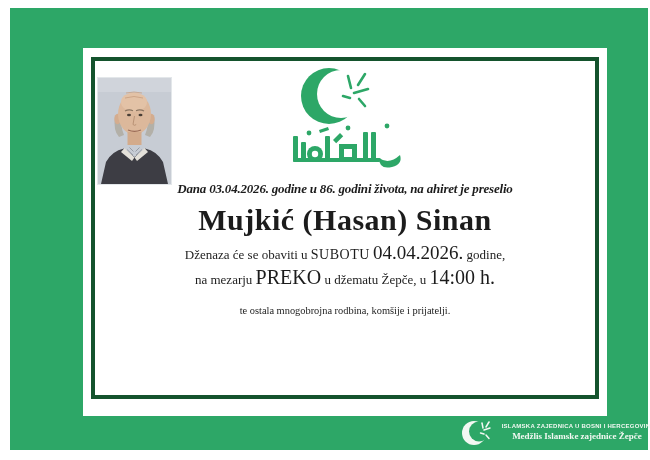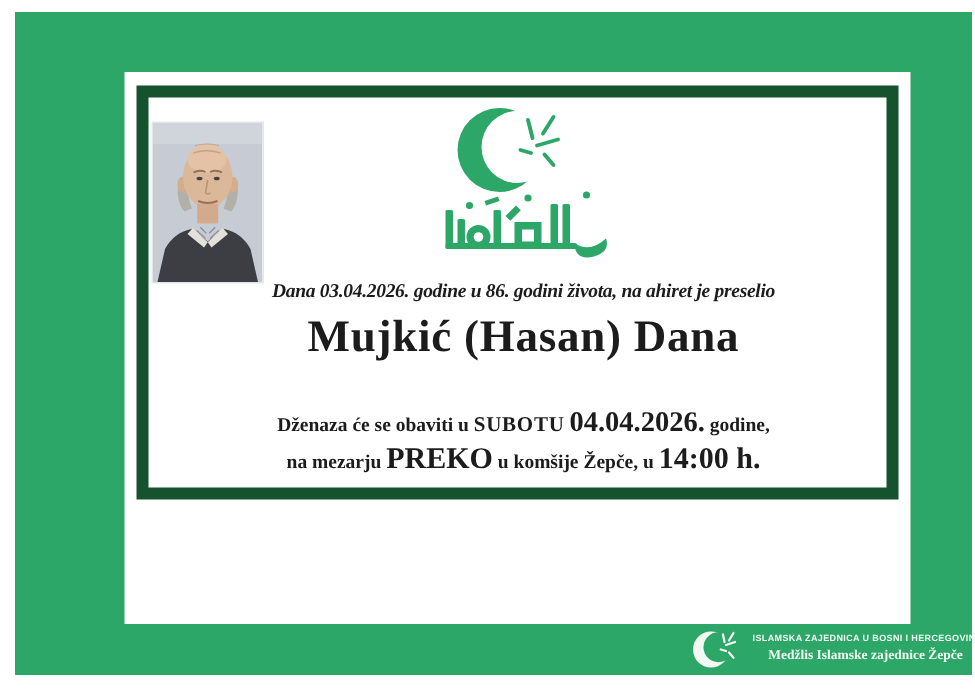--- a/index.html
+++ b/index.html
@@ -1,30 +1,30 @@
 <!DOCTYPE html>
 <html><head>
 <meta charset="utf-8">
 <style>
   html,body{margin:0;padding:0;background:#ffffff;}
   .page{position:relative;width:650px;height:460px;background:#fff;overflow:hidden;
         font-family:"Liberation Serif","DejaVu Serif",serif;color:#1c1c1c;}
   .frame{position:absolute;left:10px;top:8px;width:638px;height:442px;background:#2da767;}
   .inner-white{position:absolute;left:73px;top:40px;width:524px;height:368px;background:#ffffff;}
-  .rule-box{position:absolute;left:81px;top:49px;width:508px;height:276px;
-            border:8px solid #14532d;box-sizing:border-box;}
+  .rule-box{position:absolute;left:81px;top:49px;width:508px;height:342px;
+            border:4px solid #14532d;box-sizing:border-box;}
   .content{position:absolute;left:0;top:0;width:500px;height:334px;text-align:center;}
 
   .portrait{position:absolute;left:3px;top:17px;width:73px;height:106px;
             outline:1px solid #e3e7ea;}
   .emblem{margin-top:5px;}
 
   .intro-line{margin-top:7px;font-size:13px;font-weight:bold;font-style:italic;letter-spacing:-0.2px;}
   .deceased{margin-top:6px;font-size:30px;font-weight:bold;letter-spacing:0.5px;}
-  .funeral{margin-top:28px;line-height:23px;font-weight:bold;font-size:13px;text-align:center;}
+  .funeral{margin-top:4px;line-height:23px;font-weight:normal;font-size:13px;text-align:center;}
   .funeral .day{font-size:14px;letter-spacing:0.5px;}
   .funeral .big{font-size:19px;}
   .funeral .mid{font-size:20px;}
   .prayer{margin-top:9px;font-size:13px;font-weight:bold;font-style:italic;letter-spacing:0.4px;}
   .mourners{margin-top:13px;font-size:10.4px;line-height:13px;}
 
   .footer-brand{position:absolute;left:451px;top:402px;width:196px;height:44px;
                 display:flex;align-items:center;}
   .footer-crescent{flex:0 0 auto;margin-top:2px;}
   .footer-text{flex:1;text-align:center;color:#f2f8f2;margin-left:2px;}
@@ -97,41 +97,42 @@
             <circle cx="34" cy="67" r="2.4"></circle>
             <circle cx="73" cy="62" r="2.4"></circle>
             <circle cx="112" cy="60" r="2.4"></circle>
             <path d="M44,64 l9,-3 l1,3 l-9,3 z"></path>
             <rect x="18" y="92" width="88" height="4" rx="2"></rect>
           </g>
         </svg>
 
         <div class="intro-line">Dana  03.04.2026. godine u 86. godini života, na ahiret je preselio</div>
 
-        <div class="deceased">Mujkić (Hasan) Dana</div>
+        <div class="deceased">Mujkić (Hasan) Sinan</div>
 
         <div class="funeral">
           <div>
             <span>Dženaza će se obaviti u</span>
             <span class="day">SUBOTU</span>
             <span class="big">04.04.2026.</span>
             <span>godine,</span>
           </div>
           <div>
             <span>na mezarju</span>
             <span class="mid">PREKO</span>
-            <span>u komšije</span>
+            <span>u džematu</span>
             <span>Žepče,</span>
             <span>u</span>
             <span class="mid">14:00 h.</span>
           </div>
         </div>
 
 
         <div class="mourners">
+          <div>te ostala  mnogobrojna rodbina, komšije i prijatelji.</div>
         </div>
 
       </div>
     </div>
 
     <div class="footer-brand">
       <svg class="footer-crescent" viewBox="0 0 34 38" width="34" height="38" xmlns="http://www.w3.org/2000/svg">
         <circle cx="13" cy="19" r="12" fill="#f2f8f2"></circle>
         <circle cx="18" cy="17.5" r="10" fill="#2da767"></circle>
         <g stroke="#f2f8f2" stroke-width="1.5" stroke-linecap="round" fill="none">

